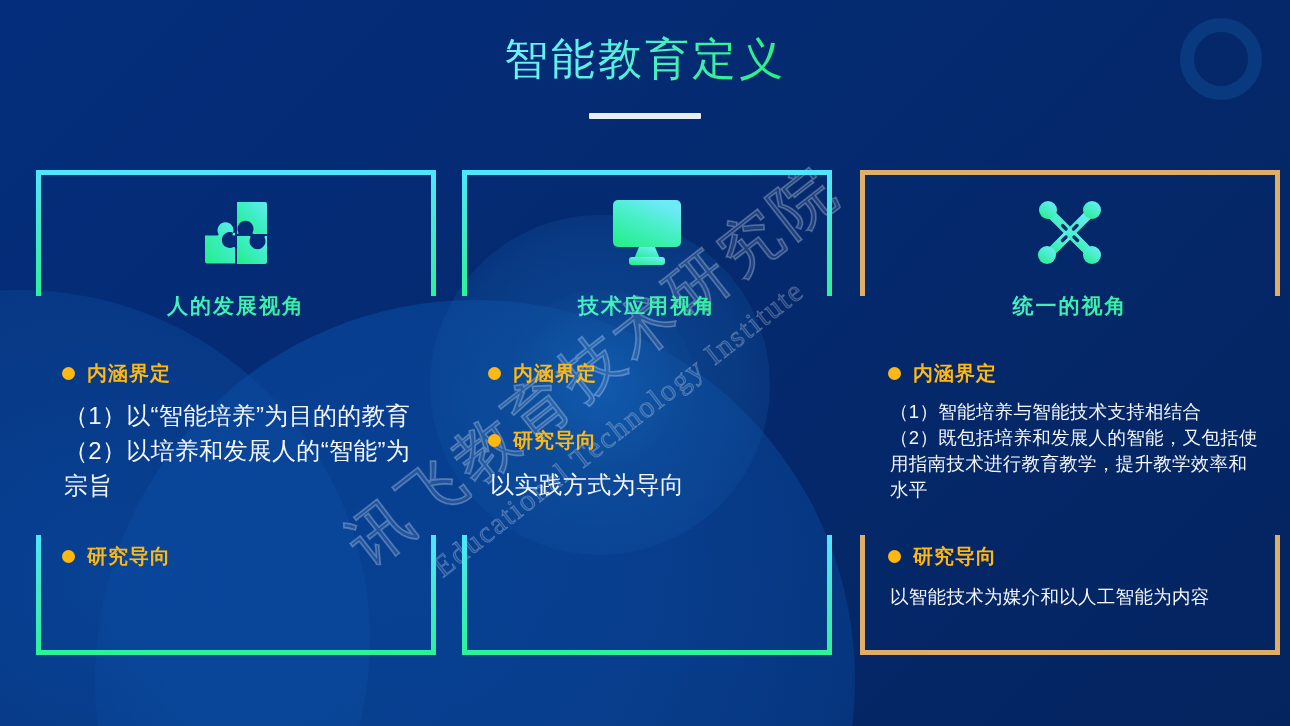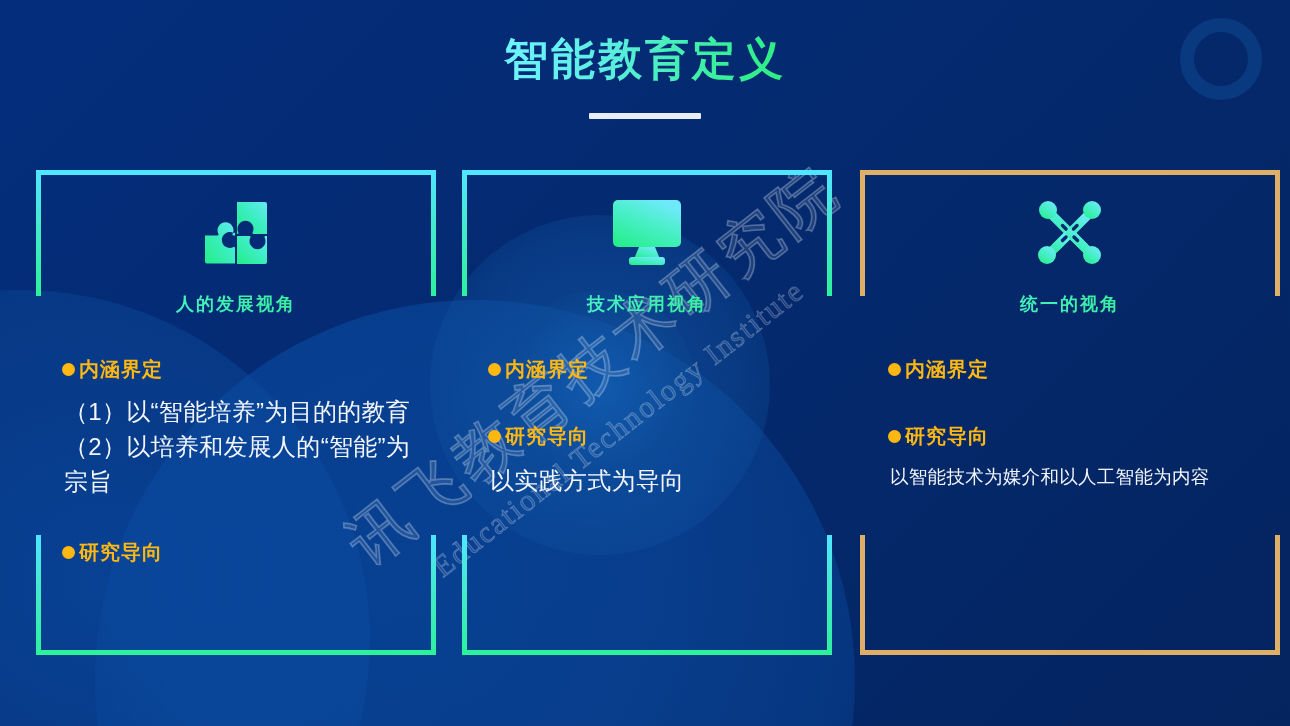--- a/index.html
+++ b/index.html
@@ -93,21 +93,21 @@
   
   .header{
     position:absolute; left:0; top:0; width:1290px;
     text-align:center;
     padding-top:30px;
     z-index:6;
   }
   .slide-title{
     display:inline-block;
     font-size:44px;
-    font-weight:bold;
+    font-weight:normal;
     letter-spacing:3px;
     background:linear-gradient(100deg,#6FF3FF 0%,#59EEE0 38%,#3BEFA2 72%,#2BEE7F 100%);
     -webkit-background-clip:text;
     background-clip:text;
     color:transparent;
     -webkit-text-fill-color:transparent;
   }
   .title-rule{
     margin:24px auto 0;
     width:112px; height:6px;
@@ -171,40 +171,40 @@
     display:flex;
     align-items:center;
     justify-content:center;
     padding-top:8px;
   }
   .icon-wrap svg{ display:block; }
 
   
   .col-title{
     text-align:center;
-    font-size:18px;
+    font-size:21px;
     font-weight:bold;
     letter-spacing:2px;
     margin-top:4px;
     background:linear-gradient(100deg,#59F0EA 0%,#3CEFA9 55%,#2BEE7F 100%);
     -webkit-background-clip:text;
     background-clip:text;
     color:transparent;
     -webkit-text-fill-color:transparent;
   }
 
   
   .body-block{ padding:0 14px; margin-top:40px; }
   .body-block.second{ margin-top:40px; }
   .col-3 .body-block{ padding:0 16px; }
 
   .bullet-row{
     display:flex;
     align-items:center;
-    gap:4px;
+    gap:12px;
     margin-left:12px;
   }
   .bullet-dot{
     width:13px; height:13px;
     border-radius:50%;
     background:#FFB812;
     flex:none;
   }
   .bullet-label{
     font-size:20px;
@@ -373,20 +373,22 @@
             </g>
           </svg>
         </div>
         <div class="col-title">统一的视角</div>
 
         <div class="body-block">
           <div class="bullet-row">
             <span class="bullet-dot"></span>
             <span class="bullet-label">内涵界定</span>
           </div>
+          <div class="para">（1）智能培养与智能技术支持相结合
+（2）既包括培养和发展人的智能，又包括使用指南技术进行教育教学，提升教学效率和水平</div>
         </div>
 
         <div class="body-block second">
           <div class="bullet-row">
             <span class="bullet-dot"></span>
             <span class="bullet-label">研究导向</span>
           </div>
           <div class="para plain">以智能技术为媒介和以人工智能为内容</div>
         </div>
       </div>

